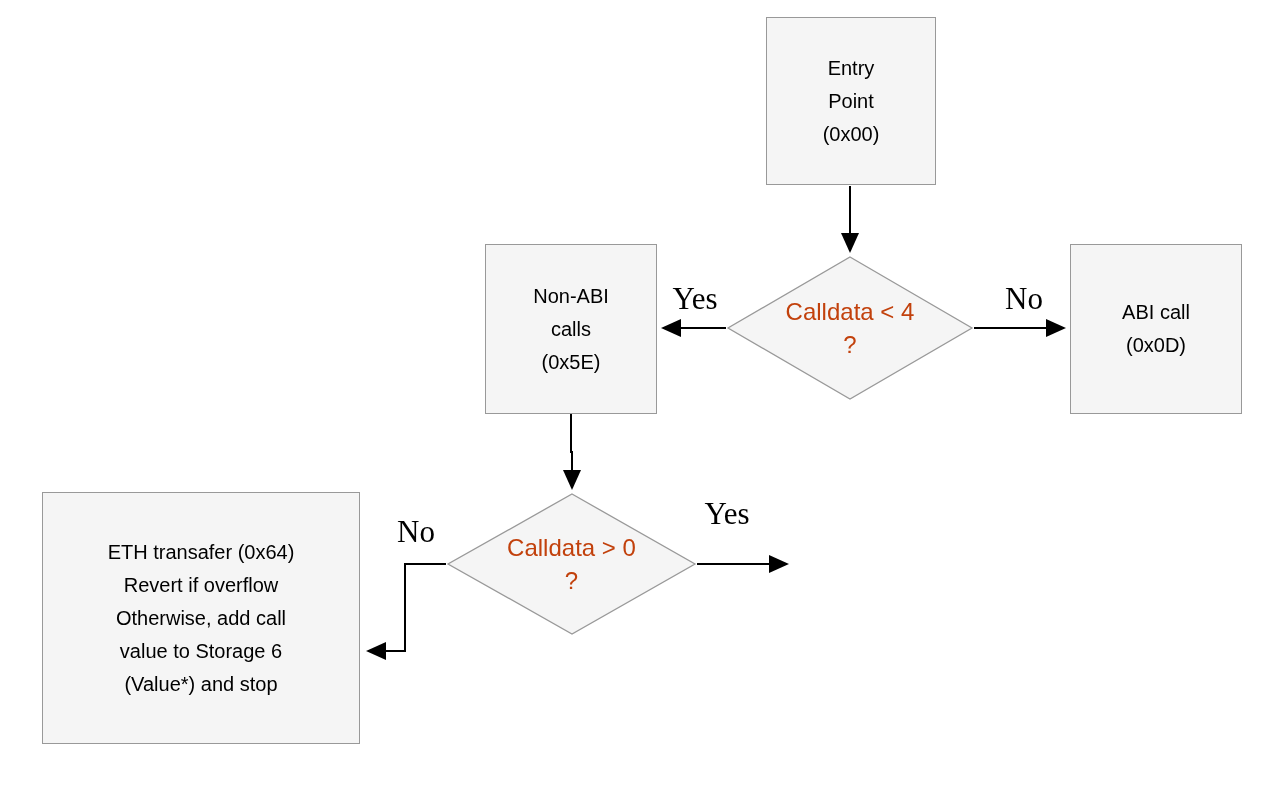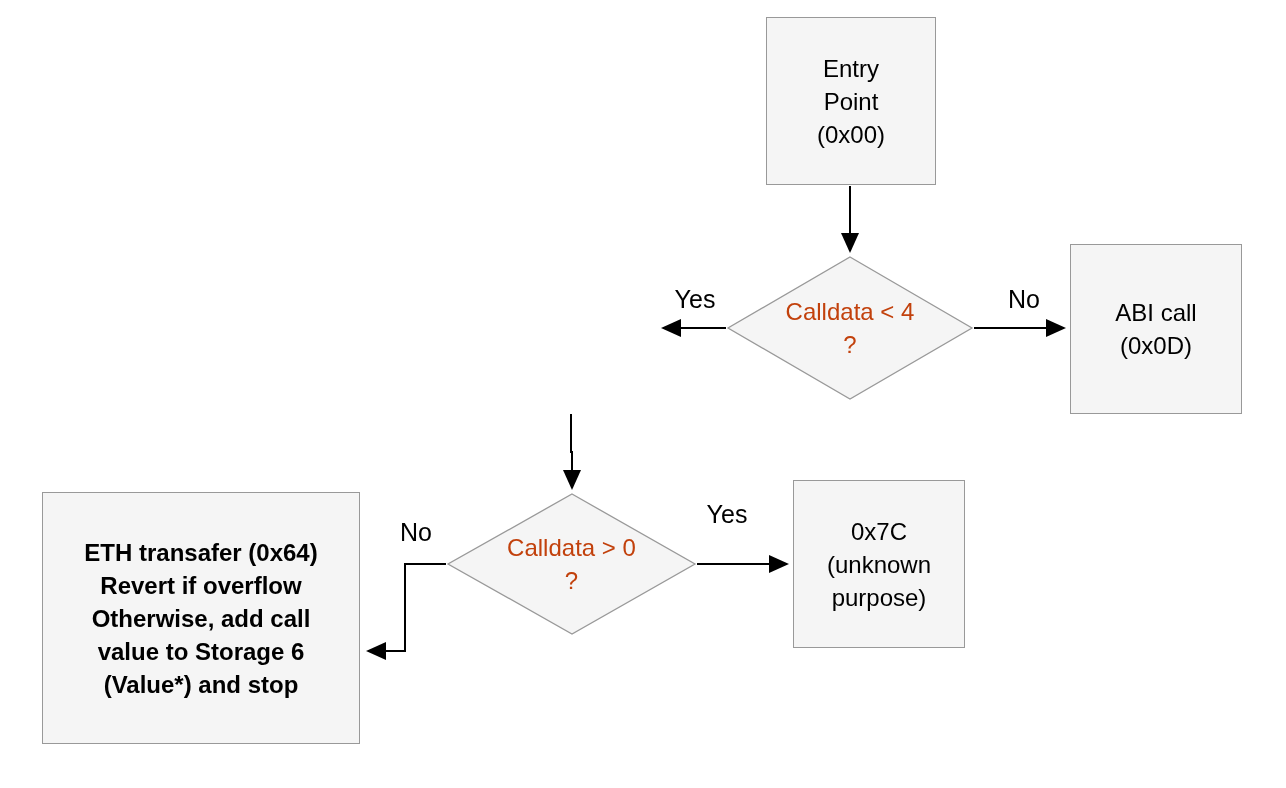--- a/index.html
+++ b/index.html
@@ -36,21 +36,21 @@
   .node {
     position: absolute;
     box-sizing: border-box;
     background: var(--node-fill, #f5f5f5);
     border: 1.5px solid var(--node-border, #999999);
     display: flex;
     align-items: center;
     justify-content: center;
     text-align: center;
     white-space: pre-line;
-    font-size: 24px;
+    font-size: 20px;
     line-height: 33px;
     color: #000000;
   }
   .diamond-label {
     position: absolute;
     display: flex;
     align-items: center;
     justify-content: center;
     text-align: center;
     white-space: pre-line;
@@ -58,23 +58,24 @@
     line-height: 33px;
     color: #c2410c;
     pointer-events: none;
   }
   .edge-label {
     position: absolute;
     display: flex;
     align-items: center;
     justify-content: center;
     text-align: center;
-    font-size: 25px;
+    font-size: 31px;
     line-height: 28px;
     color: #000000;
+    font-family: Liberation Serif, serif;
   }
 </style>
 </head>
 <body>
 
 <div class="canvas">
 
   <svg class="edges" width="1286" height="788">
     <defs>
       <marker id="arrowhead" viewBox="0 0 10 9" refX="9" refY="4.5" markerWidth="10" markerHeight="9" orient="auto" markerUnits="strokeWidth">
@@ -90,29 +91,29 @@
     <path class="edge" d="M974,328 L1064,328" marker-end="url(#arrowhead)"></path>
     <path class="edge" d="M571,414 L571,452 L572,452 L572,488" marker-end="url(#arrowhead)"></path>
     <path class="edge" d="M697,564 L787,564" marker-end="url(#arrowhead)"></path>
     <path class="edge" d="M446,564 L405,564 L405,651 L368,651" marker-end="url(#arrowhead)"></path>
   </svg>
 
   <div class="node" style="left:766px; top:17px; width:170px; height:168px;">Entry
 Point
 (0x00)</div>
 
+  <div class="node" style="left:485px; top:244px; width:172px; height:170px;">Non-ABI
+calls
+(0x5E)</div>
 
   <div class="node" style="left:1070px; top:244px; width:172px; height:170px;">ABI call
 (0x0D)</div>
 
-  <div class="node" style="left:793px; top:480px; width:172px; height:168px;">0x7C
-(unknown
-purpose)</div>
 
-  <div class="node" style="left:42px; top:492px; width:318px; height:252px;font-weight:bold;">ETH transafer (0x64)
+  <div class="node" style="left:42px; top:492px; width:318px; height:252px;">ETH transafer (0x64)
 Revert if overflow
 Otherwise, add call
 value to Storage 6
 (Value*) and stop</div>
 
   <div class="diamond-label" style="left:728px; top:257px; width:244px; height:142px;">Calldata &lt; 4
 ?</div>
 
   <div class="diamond-label" style="left:448px; top:494px; width:247px; height:140px;">Calldata &gt; 0
 ?</div>

